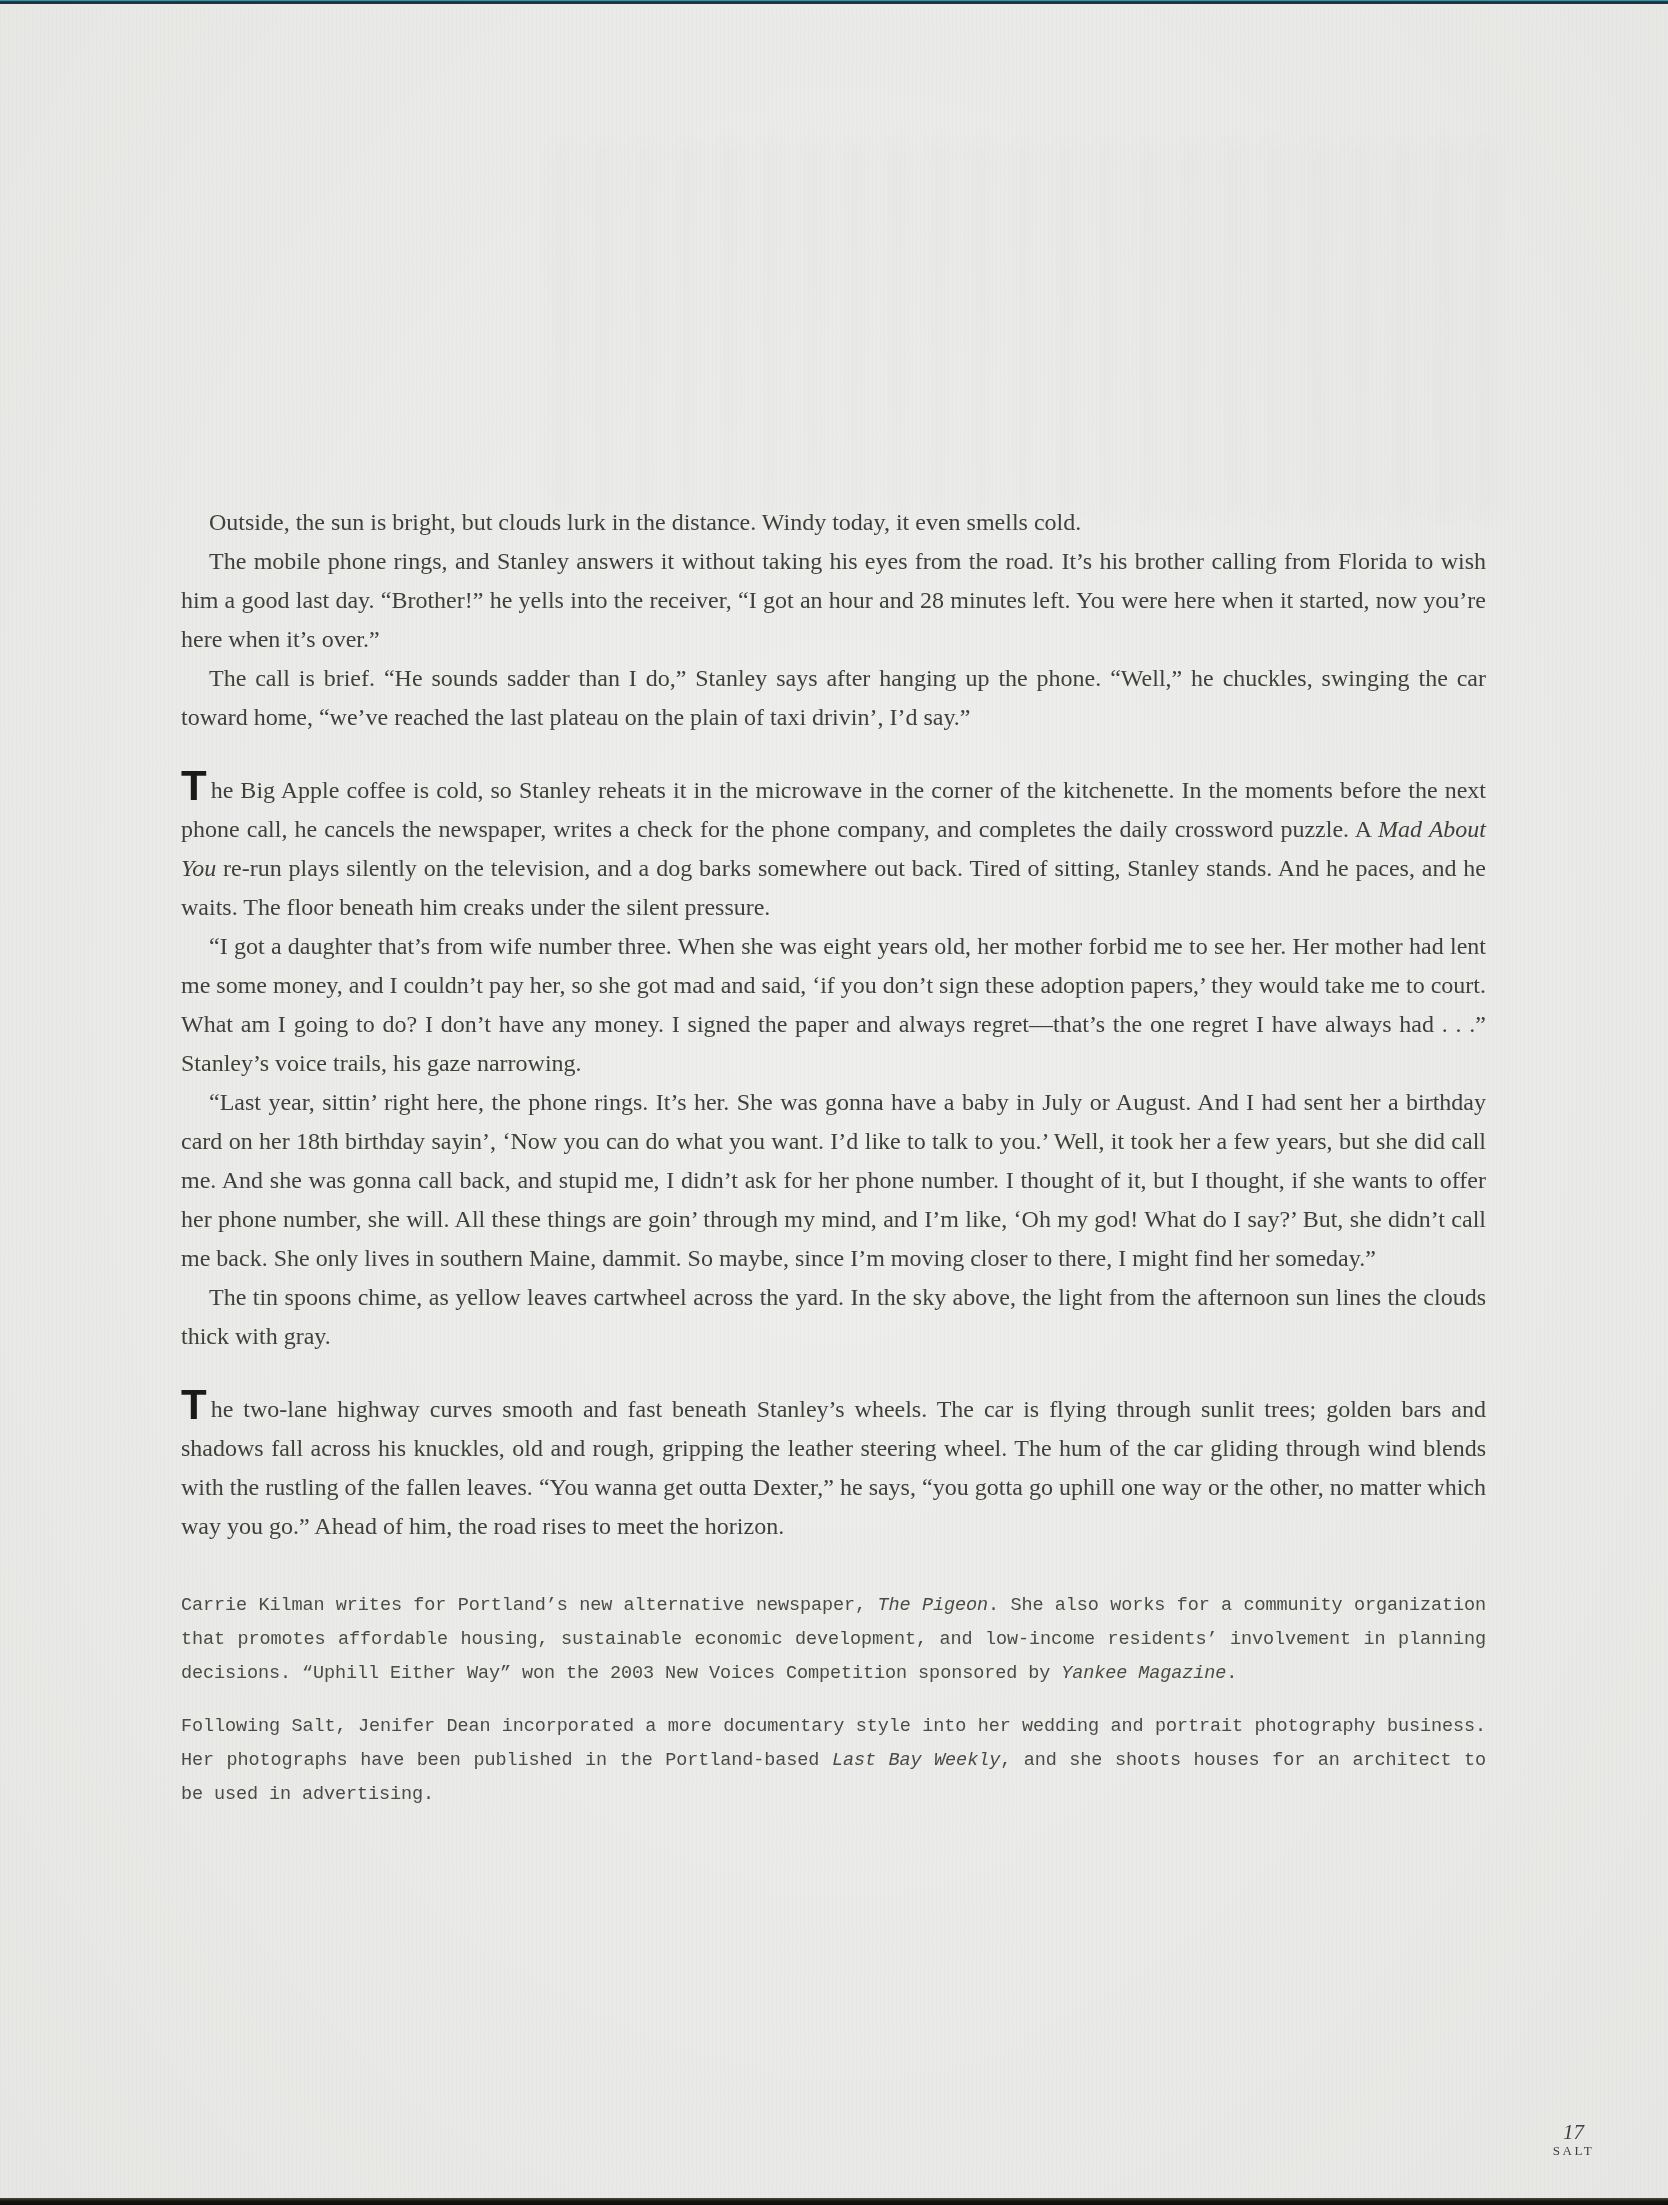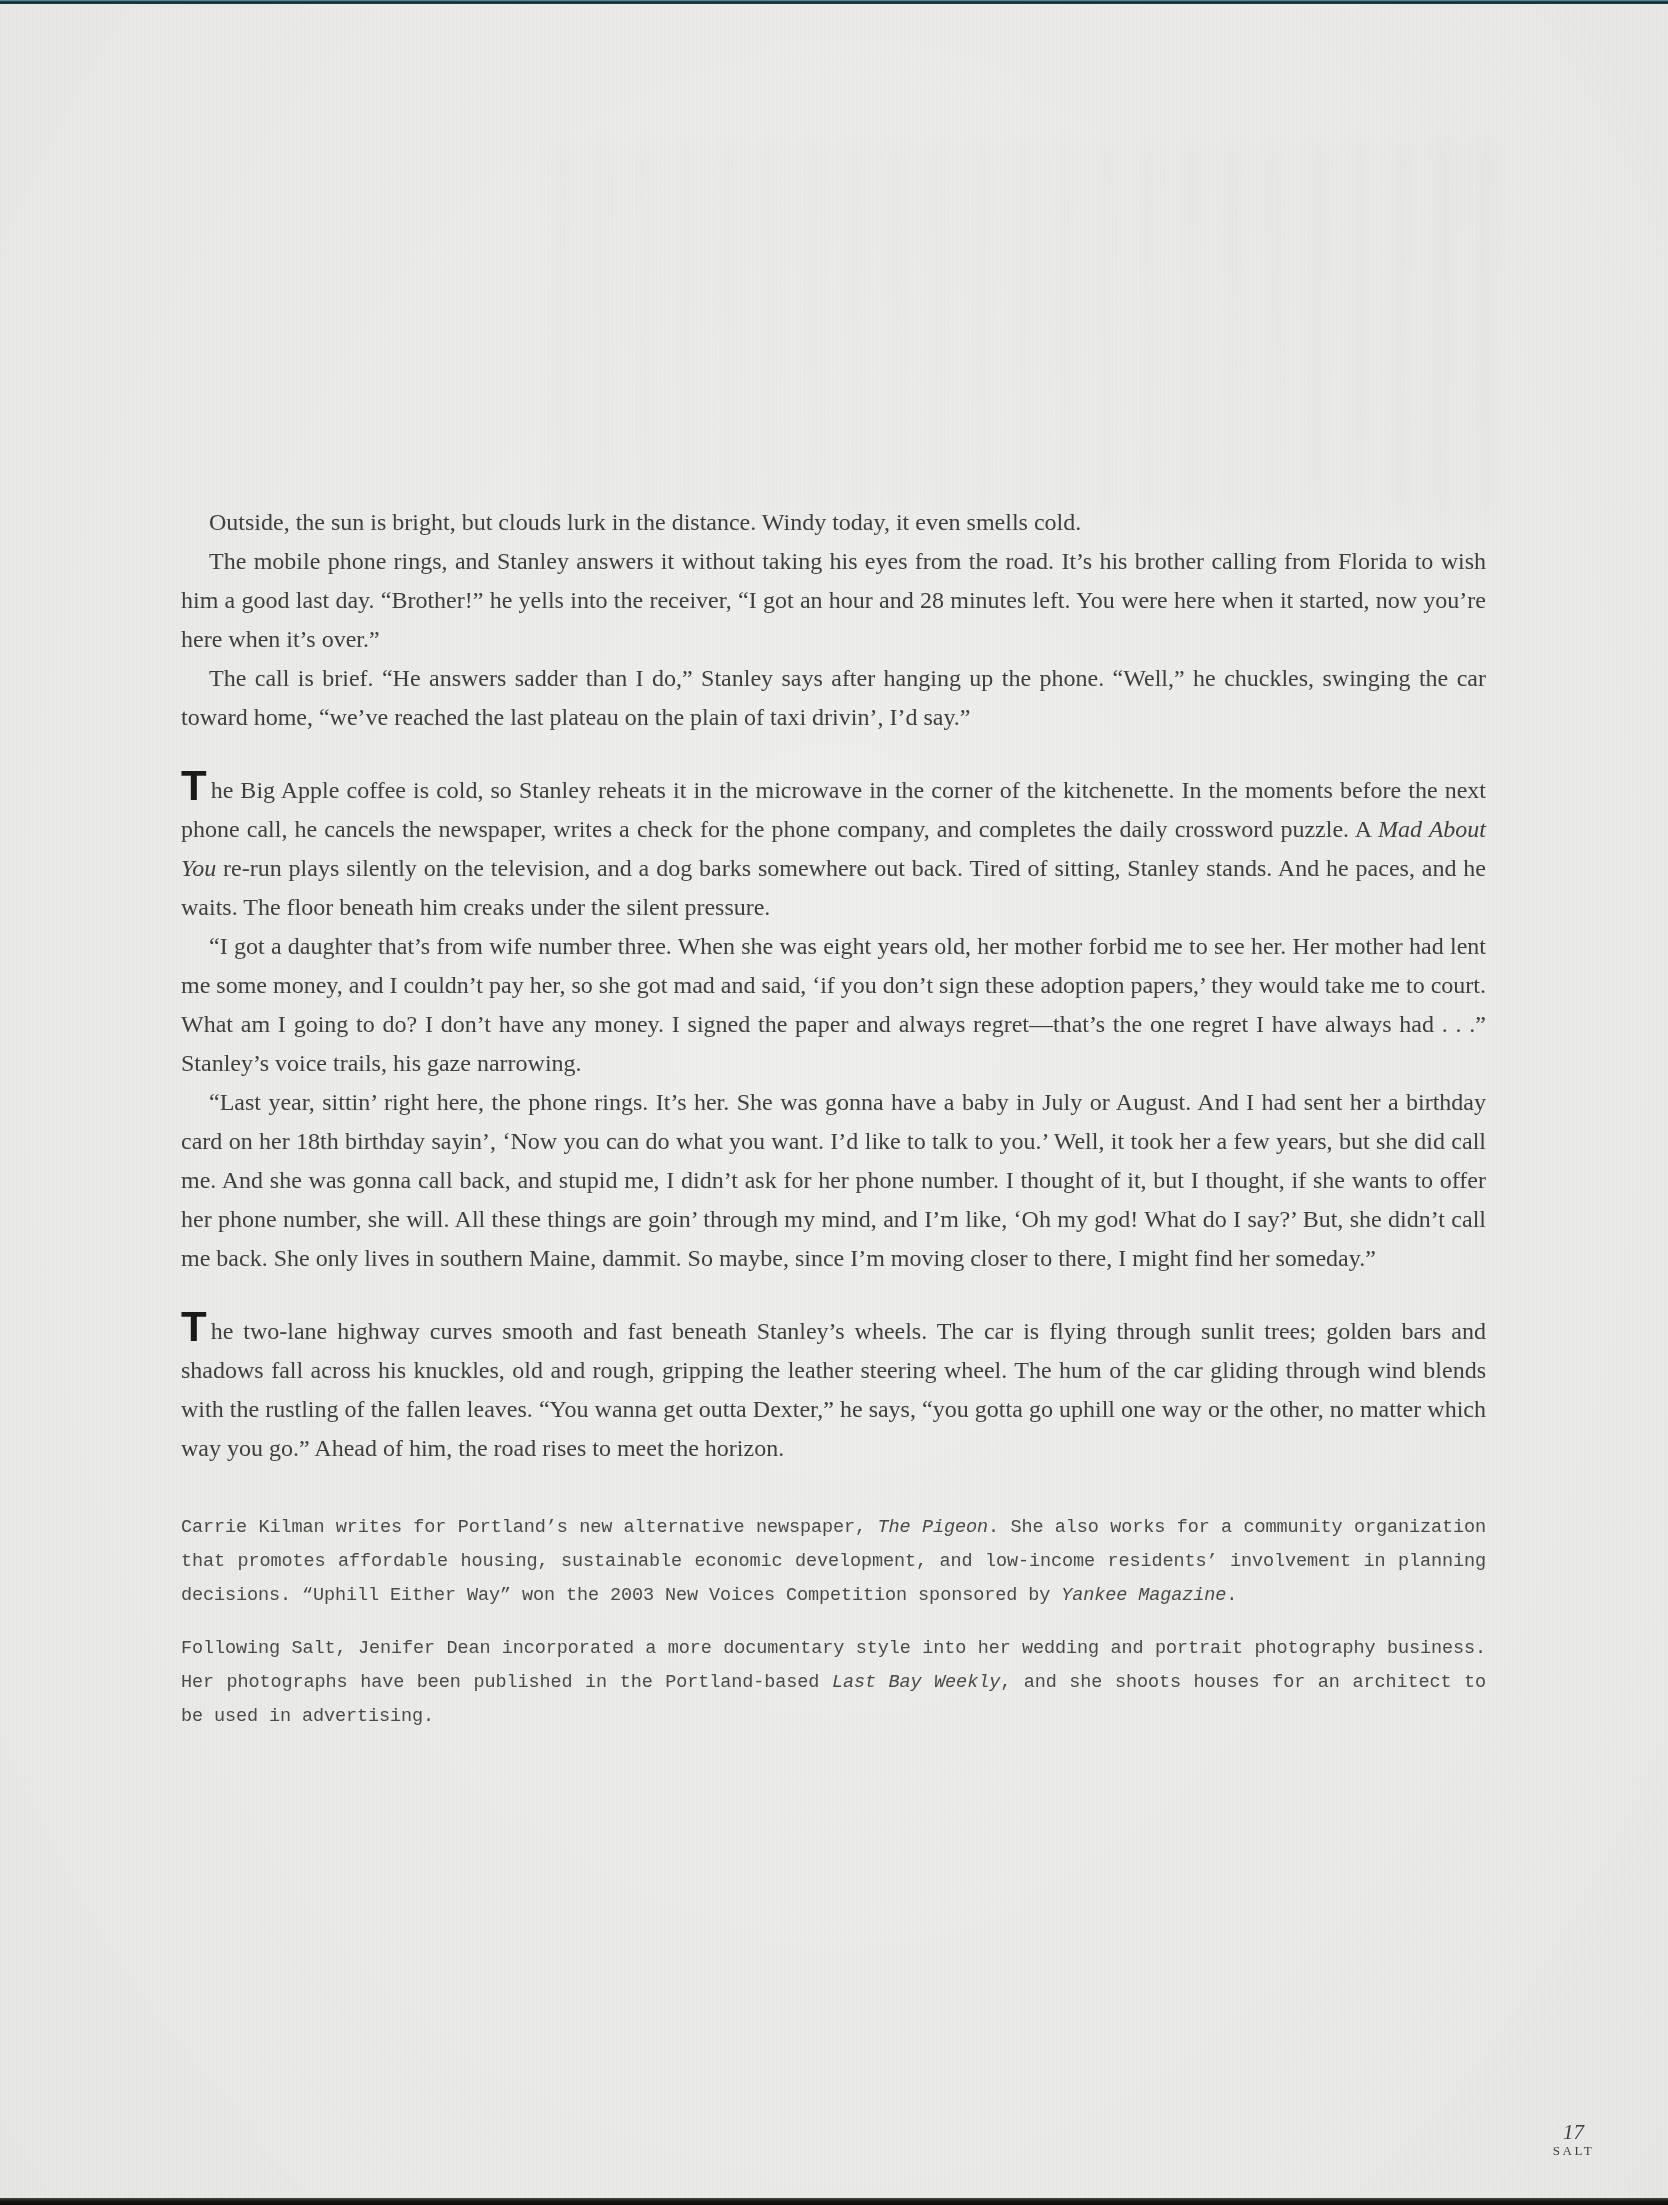--- a/index.html
+++ b/index.html
@@ -87,26 +87,27 @@
   <div class="paper-texture"></div>
   <div class="ghost"></div>
 
   <div class="edge-top"></div>
   <div class="edge-bottom"></div>
 
   <div class="article" style="color: rgb(64, 63, 57);">
       <section class="sec-scene-1">
         <p class="indent"><span>Outside, the sun is bright, but clouds lurk in the distance. Windy today, it even smells cold.</span></p>
         <p class="indent"><span>The mobile phone rings, and Stanley answers it without taking his eyes from the road. It’s his brother calling from Florida to wish him a good last day. “Brother!” he yells into the receiver, “I got an hour and 28 minutes left. You were here when it started, now you’re here when it’s over.”</span></p>
-        <p class="indent"><span>The call is brief. “He answers sadder than I do,” Stanley says after hanging up the phone. “Well,” he chuckles, swinging the car toward home, “we’ve reached the last plateau on the plain of taxi drivin’, I’d say.”</span></p>
+        <p class="indent"><span>The call is brief. “He sounds sadder than I do,” Stanley says after hanging up the phone. “Well,” he chuckles, swinging the car toward home, “we’ve reached the last plateau on the plain of taxi drivin’, I’d say.”</span></p>
       </section>
       <section class="sec-scene-2">
         <p><span class="dropcap" style="color: rgb(26, 26, 24);">T</span><span>he Big Apple coffee is cold, so Stanley reheats it in the microwave in the corner of the kitchenette. In the moments before the next phone call, he cancels the newspaper, writes a check for the phone company, and completes the daily crossword puzzle. A </span><span class="i">Mad About You</span><span> re-run plays silently on the television, and a dog barks somewhere out back. Tired of sitting, Stanley stands. And he paces, and he waits. The floor beneath him creaks under the silent pressure.</span></p>
         <p class="indent"><span>“I got a daughter that’s from wife number three. When she was eight years old, her mother forbid me to see her. Her mother had lent me some money, and I couldn’t pay her, so she got mad and said, ‘if you don’t sign these adoption papers,’ they would take me to court. What am I going to do? I don’t have any money. I signed the paper and always regret—that’s the one regret I have always had . . .” Stanley’s voice trails, his gaze narrowing.</span></p>
         <p class="indent"><span>“Last year, sittin’ right here, the phone rings. It’s her. She was gonna have a baby in July or August. And I had sent her a birthday card on her 18th birthday sayin’, ‘Now you can do what you want. I’d like to talk to you.’ Well, it took her a few years, but she did call me. And she was gonna call back, and stupid me, I didn’t ask for her phone number. I thought of it, but I thought, if she wants to offer her phone number, she will. All these things are goin’ through my mind, and I’m like, ‘Oh my god! What do I say?’ But, she didn’t call me back. She only lives in southern Maine, dammit. So maybe, since I’m moving closer to there, I might find her someday.”</span></p>
+        <p class="indent"><span>The tin spoons chime, as yellow leaves cartwheel across the yard. In the sky above, the light from the afternoon sun lines the clouds thick with gray.</span></p>
       </section>
       <section class="sec-scene-3">
         <p><span class="dropcap" style="color: rgb(26, 26, 24);">T</span><span>he two-lane highway curves smooth and fast beneath Stanley’s wheels. The car is flying through sunlit trees; golden bars and shadows fall across his knuckles, old and rough, gripping the leather steering wheel. The hum of the car gliding through wind blends with the rustling of the fallen leaves. “You wanna get outta Dexter,” he says, “you gotta go uphill one way or the other, no matter which way you go.” Ahead of him, the road rises to meet the horizon.</span></p>
       </section>
       <section class="sans sec-bio-1" style="color: rgb(75, 74, 67);">
         <p><span>Carrie Kilman writes for Portland’s new alternative newspaper, </span><span class="i">The Pigeon</span><span>. She also works for a community organization that promotes affordable housing, sustainable economic development, and low-income residents’ involvement in planning decisions. “Uphill Either Way” won the 2003 New Voices Competition sponsored by </span><span class="i">Yankee Magazine</span><span>.</span></p>
       </section>
       <section class="sans sec-bio-2" style="color: rgb(75, 74, 67);">
         <p><span>Following Salt, Jenifer Dean incorporated a more documentary style into her wedding and portrait photography business. Her photographs have been published in the Portland-based </span><span class="i">Last Bay Weekly</span><span>, and she shoots houses for an architect to be used in advertising.</span></p>
       </section>

